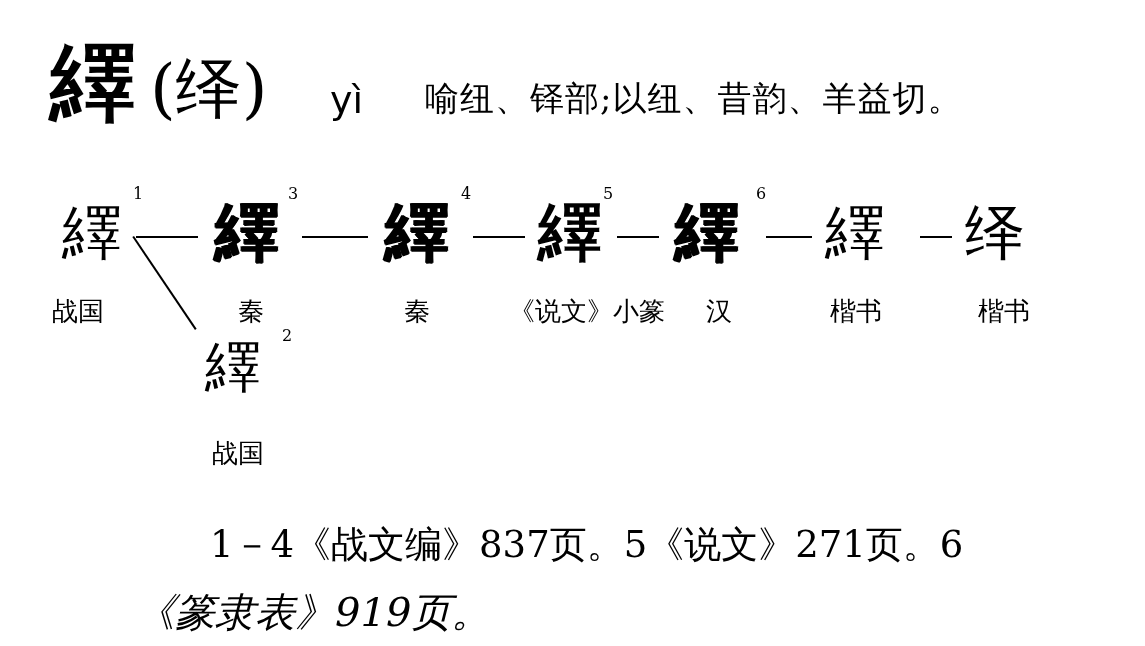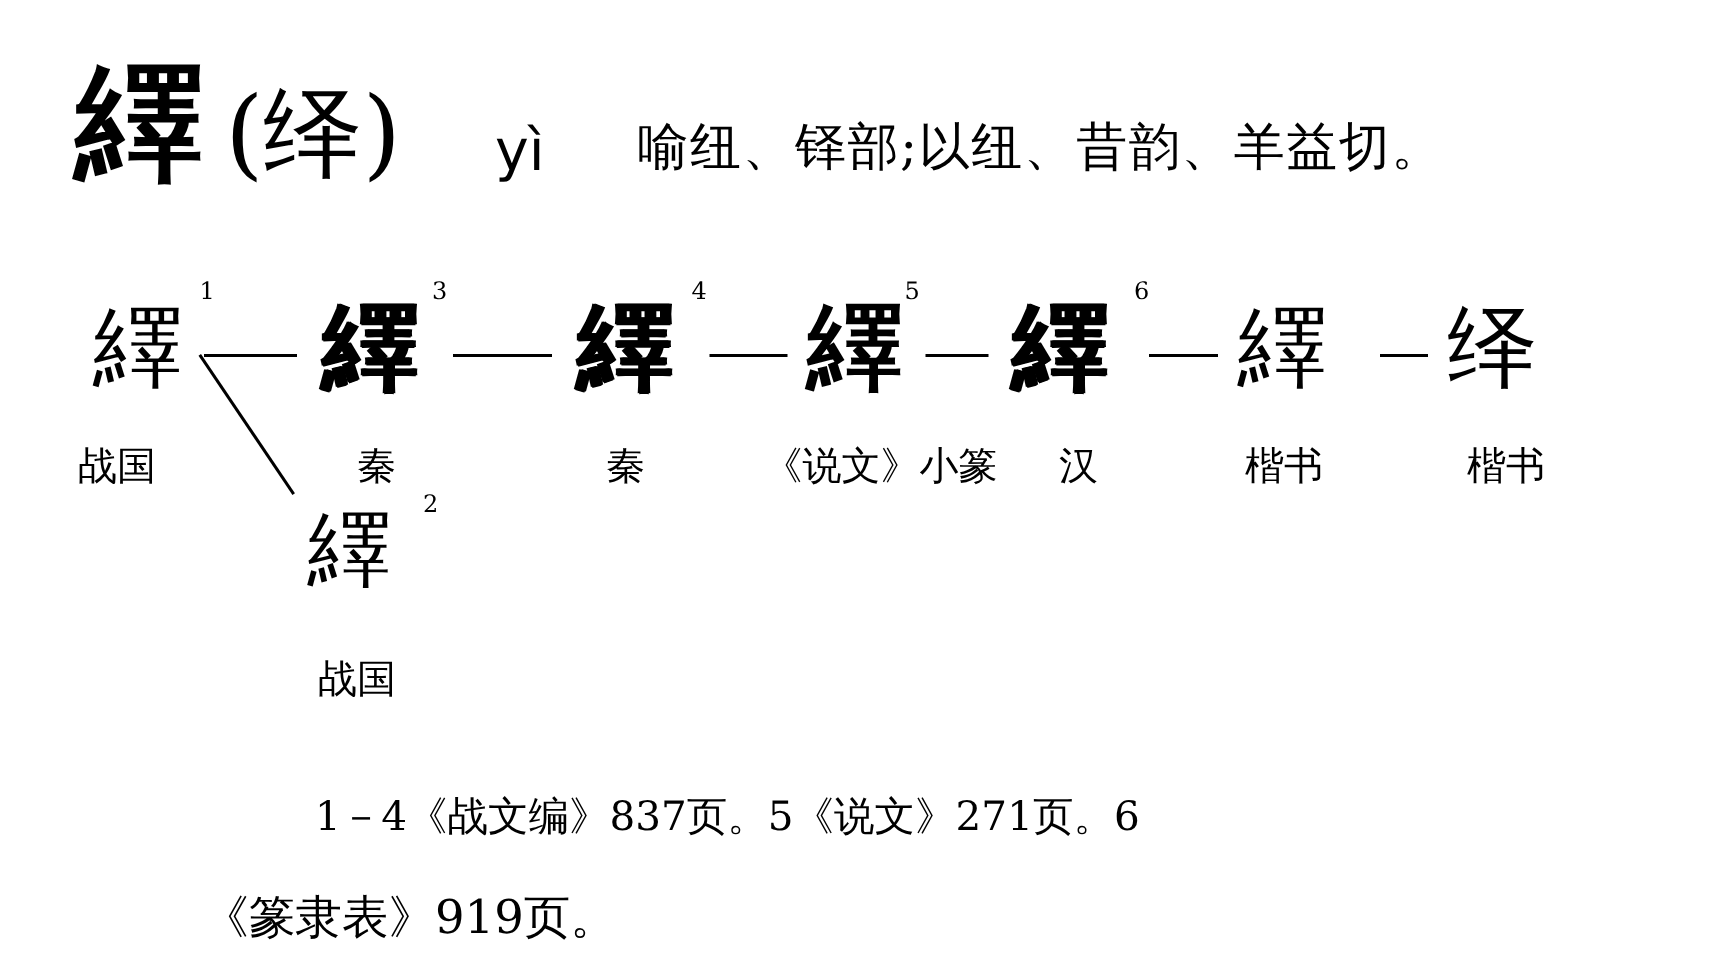--- a/index.html
+++ b/index.html
@@ -22,22 +22,22 @@
   .era { font-size: 26px; line-height: 30px; top: 296px; }
   .dash { height: 2px; background: #000; top: 236px; }
 
   .glyph2 { left: 205px; top: 332px; font-size: 56px; line-height: 70px; }
   .sup2 { left: 282px; top: 326px; font-size: 16px; }
   .era2 { left: 212px; top: 438px; font-size: 26px; line-height: 30px; }
 
   .diag { position: absolute; left: 134px; top: 236px; width: 112px; height: 2px; background: #000;
           transform-origin: 0 0; transform: rotate(56deg); }
 
-  .note1 { left: 210px; top: 525px; font-size: 27px; line-height: 40px; }
-  .note2 { left: 135px; top: 592px; font-size: 31px; line-height: 40px; }
+  .note1 { left: 210px; top: 525px; font-size: 37px; line-height: 40px; }
+  .note2 { left: 135px; top: 592px; font-size: 40px; line-height: 40px; font-style: italic; }
 </style>
 </head>
 <body>
 
 <div class="abs head-char">繹</div>
 <div class="abs head-paren">(绎)</div>
 <div class="abs pinyin">yì</div>
 <div class="abs fanqie">喻纽、铎部;以纽、昔韵、羊益切。</div>
 
 <div>

